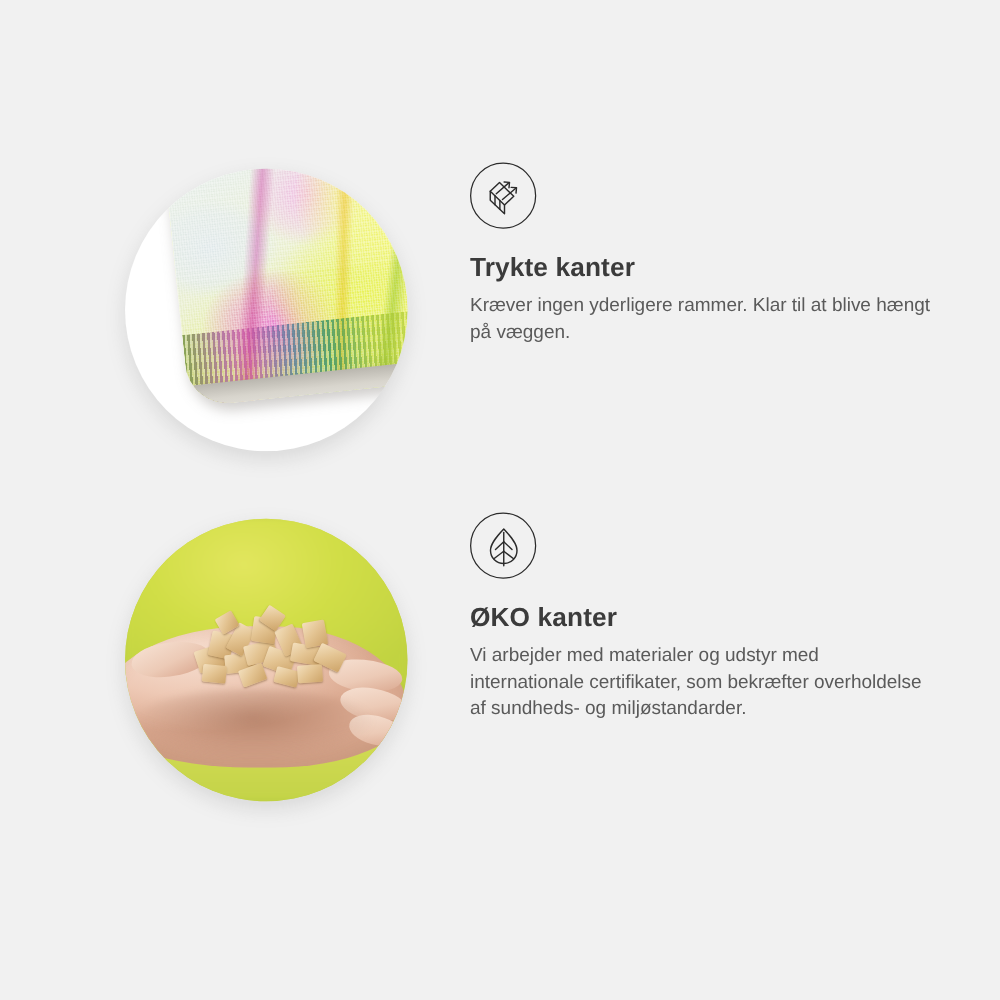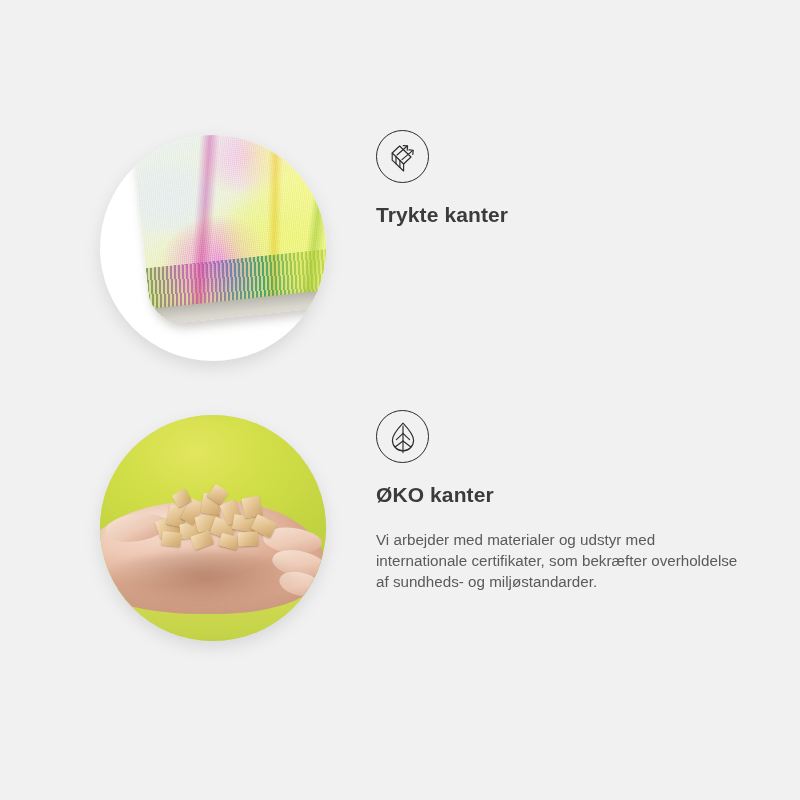--- a/index.html
+++ b/index.html
@@ -217,21 +217,21 @@
     margin: 0;
     padding: 0;
     font-size: 15.2px;
     line-height: 21px;
     color: #5a5a5a;
     max-width: 372px;
   }
   .f1-title { margin-top: 20px; }
   .f1-desc  { margin-top: 7px; }
   .f2-title { margin-top: 20px; }
-  .f2-desc  { margin-top: 22px; }
+  .f2-desc  { margin-top: 7px; }
 </style>
 </head>
 <body>
 
 <div class="page">
 
   <section class="feature feature-1">
 
     <div class="photo-wrap">
       <div class="photo photo-canvas">
@@ -256,20 +256,21 @@
             <path d="M11.0 15.0 L21.0 6.3"></path>
             <path d="M17.3 5.6 L21.6 5.9 L21.2 10.2"></path>
             <path d="M16.0 19.6 L26.6 10.6"></path>
             <path d="M22.9 9.9 L27.2 10.2 L26.8 14.5"></path>
           </g>
         </svg>
       </div>
 
       <h2 class="feature-title f1-title">Trykte kanter</h2>
 
+      <p class="feature-desc f1-desc">Kræver ingen yderligere rammer.  Klar til at blive hængt på væggen.</p>
     </div>
   </section>
 
   <section class="feature feature-2">
 
     <div class="photo-wrap">
       <div class="photo photo-hands">
         <div class="hands-bg-top"></div>
         <div class="hands-bg-bottom"></div>
 

